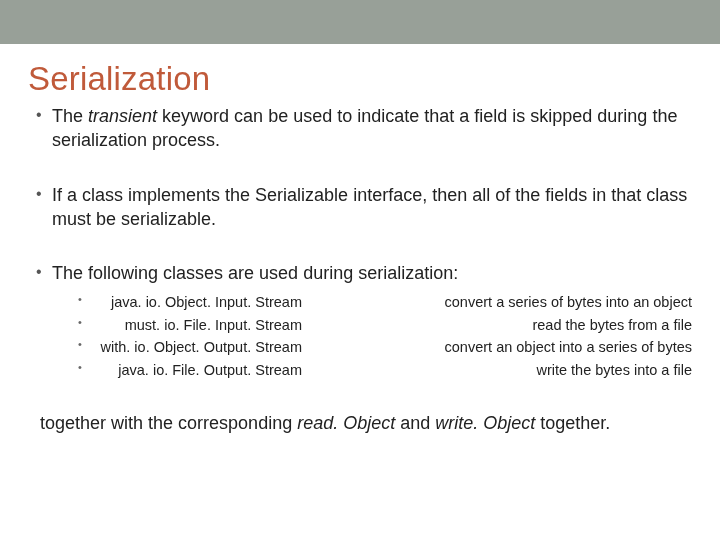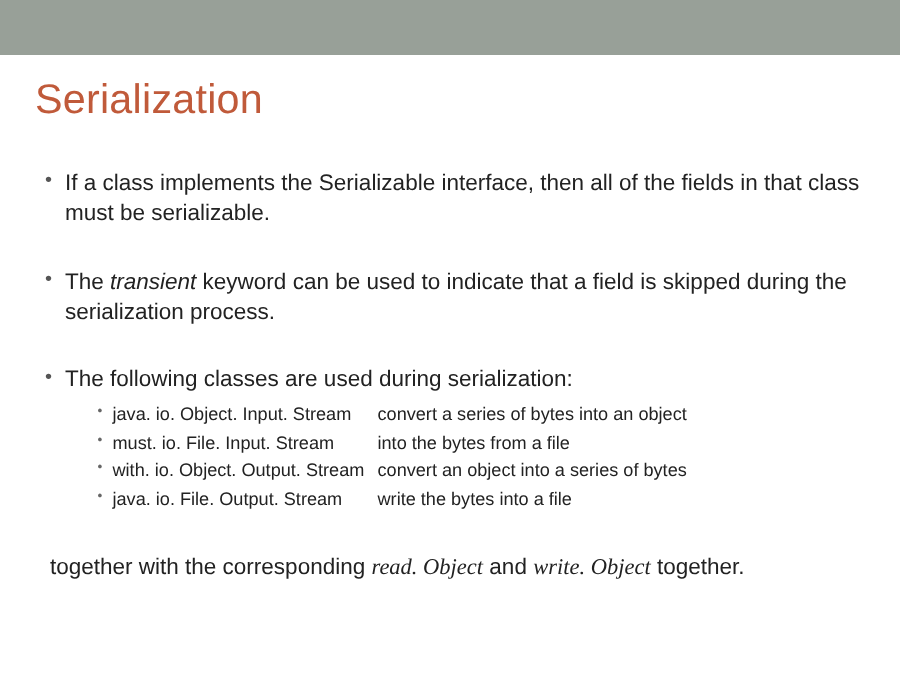--- a/index.html
+++ b/index.html
@@ -9,21 +9,21 @@
     height: 44px;
     background: #98a098;
   }
   .content {
     padding: 16px 28px 0 28px;
   }
   .title {
     font-size: 33px;
     color: #c05a3a;
     font-weight: 400;
-    margin-bottom: 36px;
+    margin-bottom: 6px;
     letter-spacing: 0.2px;
   }
   .main-bullets {
     list-style: none;
     padding-left: 8px;
   }
   .main-bullets > li {
     font-size: 18px;
     color: #222;
     line-height: 1.35;
@@ -44,20 +44,21 @@
     list-style: none;
     padding-left: 26px;
     margin-top: 6px;
   }
   .sub-bullets > li {
     font-size: 14.5px;
     color: #222;
     line-height: 1.55;
     position: relative;
     padding-left: 12px;
+    text-align: right;
   }
   .sub-bullets > li::before {
     content: "•";
     position: absolute;
     left: 0;
     top: 0;
     color: #666;
     font-size: 11px;
   }
   .sub-row {
@@ -65,50 +66,50 @@
   }
   .sub-col-left { width: 212px; flex-shrink: 0; }
   .sub-col-right { flex: 1; }
   .trailer {
     font-size: 18px;
     color: #222;
     line-height: 1.35;
     padding-left: 12px;
     margin-top: 26px;
   }
-  .rw { font-style: italic; font-family: Liberation Serif, serif; }
+  .rw { font-style: italic; }
 </style>
 </head>
 <body>
 
 <div class="header-bar"></div>
 
 <div class="content">
   <h1 class="title">Serialization</h1>
 
   <ul class="main-bullets">
-    <li>If a class implements the Serializable interface, then all of the fields in that class must be serializable.</li>
-
     <li>
       <span>The </span><span class="transient">transient</span><span> keyword can be used to indicate that a field is skipped during the serialization process.</span>
     </li>
+
+    <li>If a class implements the Serializable interface, then all of the fields in that class must be serializable.</li>
 
     <li>
       <span>The following classes are used during serialization:</span>
       <ul class="sub-bullets">
         <li>
           <div class="sub-row">
             <span class="sub-col-left">java. io. Object. Input. Stream</span>
             <span class="sub-col-right">convert a series of bytes into an object</span>
           </div>
         </li>
         <li>
           <div class="sub-row">
             <span class="sub-col-left">must. io. File. Input. Stream</span>
-            <span class="sub-col-right">into the bytes from a file</span>
+            <span class="sub-col-right">read the bytes from a file</span>
           </div>
         </li>
         <li>
           <div class="sub-row">
             <span class="sub-col-left">with. io. Object. Output. Stream</span>
             <span class="sub-col-right">convert an object into a series of bytes</span>
           </div>
         </li>
         <li>
           <div class="sub-row">

